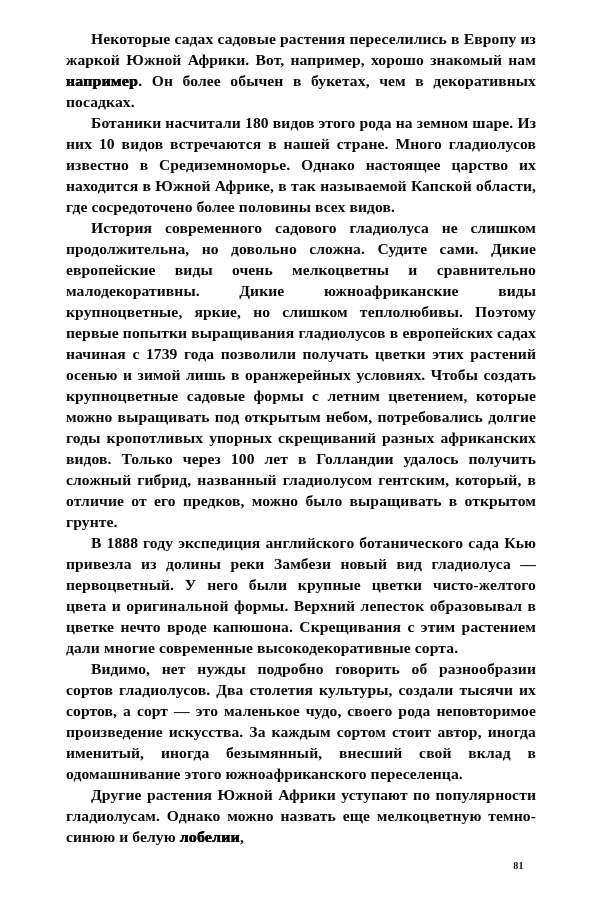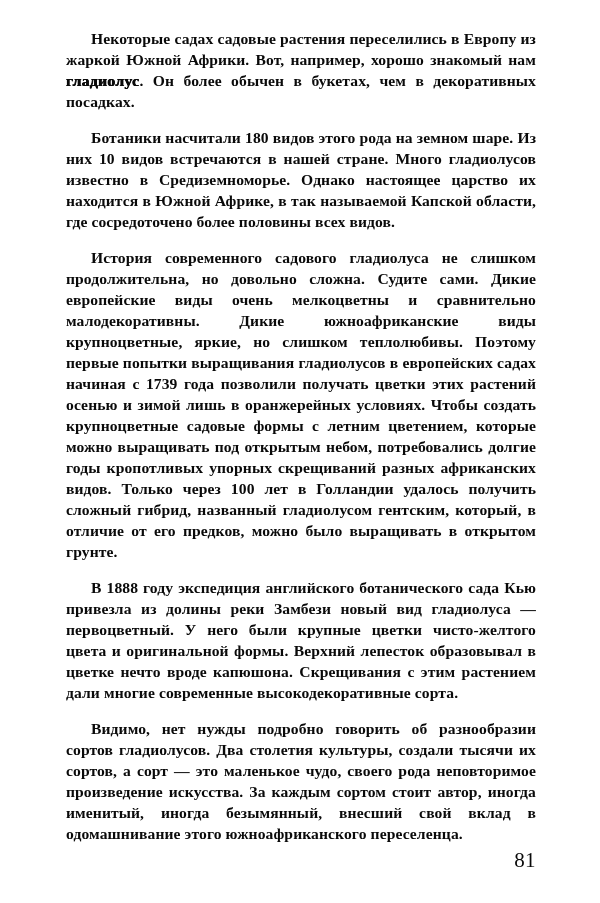--- a/index.html
+++ b/index.html
@@ -27,47 +27,48 @@
     margin: 0;
     text-indent: 25px;
     text-align: justify;
     font-size: 15.6px;
     line-height: 21px;
     font-weight: 700;
     letter-spacing: 0.1px;
     -webkit-font-smoothing: none;
   }
   
-  .para + .para { margin-top: 15px; }
+  .para + .para { margin-top: 0; }
 
   
   .emph {
     font-weight: 700;
     letter-spacing: 0.35px;
     text-shadow: 0.35px 0 0 currentColor, -0.35px 0 0 currentColor;
   }
 
   .folio {
     position: absolute;
-    right: 64px;
+    right: 76px;
     bottom: 32px;
-    font-size: 21px;
-    font-weight: 400;
+    font-size: 10px;
+    font-weight: 700;
     line-height: 1;
     letter-spacing: 0.4px;
   }
 </style>
 </head>
 <body>
 
 <div class="page" style="background: rgb(255, 255, 255); color: rgb(10, 10, 10);">
 
   <div class="text-block" id="text-body">
-      <p class="para"><span>Некоторые садах садовые растения переселились в Европу из жаркой Южной Африки. Вот, например, хорошо знакомый нам </span><span class="emph">гладиолус</span><span>. Он более обычен в букетах, чем в декоративных посадках.</span></p>
+      <p class="para"><span>Некоторые садах садовые растения переселились в Европу из жаркой Южной Африки. Вот, например, хорошо знакомый нам </span><span class="emph">например</span><span>. Он более обычен в букетах, чем в декоративных посадках.</span></p>
       <p class="para"><span>Ботаники насчитали 180 видов этого рода на земном шаре. Из них 10 видов встречаются в нашей стране. Много гладиолусов известно в Средиземноморье. Однако настоящее царство их находится в Южной Африке, в так называемой Капской области, где сосредоточено более половины всех видов.</span></p>
       <p class="para"><span>История современного садового гладиолуса не слишком продолжительна, но довольно сложна. Судите сами. Дикие европейские виды очень мелкоцветны и сравнительно малодекоративны. Дикие южноафриканские виды крупноцветные, яркие, но слишком теплолюбивы. Поэтому первые попытки выращивания гладиолусов в европейских садах начиная с 1739 года позволили получать цветки этих растений осенью и зимой лишь в оранжерейных условиях. Чтобы создать крупноцветные садовые формы с летним цветением, которые можно выращивать под открытым небом, потребовались долгие годы кропотливых упорных скрещиваний разных африканских видов. Только через 100 лет в Голландии удалось получить сложный гибрид, названный гладиолусом гентским, который, в отличие от его предков, можно было выращивать в открытом грунте.</span></p>
       <p class="para"><span>В 1888 году экспедиция английского ботанического сада Кью привезла из долины реки Замбези новый вид гладиолуса — первоцветный. У него были крупные цветки чисто-желтого цвета и оригинальной формы. Верхний лепесток образовывал в цветке нечто вроде капюшона. Скрещивания с этим растением дали многие современные высокодекоративные сорта.</span></p>
       <p class="para"><span>Видимо, нет нужды подробно говорить об разнообразии сортов гладиолусов. Два столетия культуры, создали тысячи их сортов, а сорт — это маленькое чудо, своего рода неповторимое произведение искусства. За каждым сортом стоит автор, иногда именитый, иногда безымянный, внесший свой вклад в одомашнивание этого южноафриканского переселенца.</span></p>
+      <p class="para"><span>Другие растения Южной Африки уступают по популярности гладиолусам. Однако можно назвать еще мелкоцветную темно-синюю и белую </span><span class="emph">лобелии</span><span>,</span></p>
     </div>
 
   <div class="folio">81</div>
 
 </div>
 
 </body></html>

